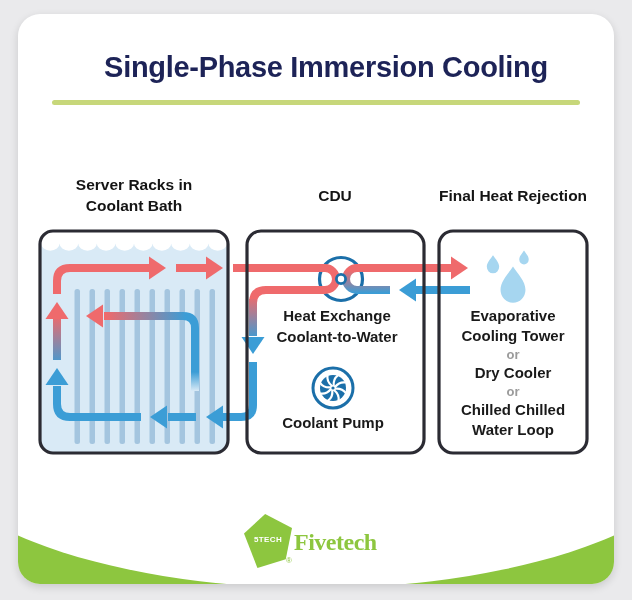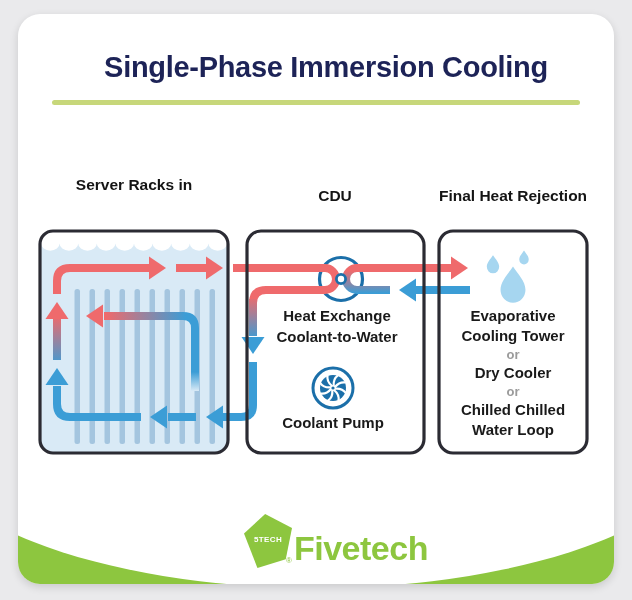--- a/index.html
+++ b/index.html
@@ -19,21 +19,21 @@
   .underline{left:50%;top:100px;width:528px;height:5px;border-radius:3px;
          background:var(--accent-underline,#C7D77A);transform:translateX(-50%);}
   .hdr{font-size:15.5px;line-height:21px;font-weight:700;color:#141414;}
   .lbl{font-size:15px;line-height:21px;font-weight:700;color:#1a1a1a;}
   .hr-line{font-size:15px;line-height:20px;font-weight:700;color:#1a1a1a;}
   .or-line{font-size:13px;line-height:17px;font-weight:700;color:#9B9B9B;}
   .pentagon{left:244px;top:514px;width:48px;height:54px;background:var(--brand-green,#8DC63F);
          clip-path:polygon(44% 0,100% 26%,87% 84%,28% 100%,0 36%);}
   .badge{left:244px;top:535px;width:48px;text-align:center;font-size:8px;font-weight:700;
          color:#fff;letter-spacing:0.4px;}
-  .brand{left:294px;top:529px;font-size:34px;font-weight:700;color:var(--brand-green,#8DC63F);letter-spacing:-0.5px;}
+  .brand{left:294px;top:529px;font-size:24px;font-weight:700;color:var(--brand-green,#8DC63F);letter-spacing:-0.5px;font-family:Liberation Serif, serif;}
   .rmark{left:286px;top:556px;font-size:8px;color:var(--brand-green,#8DC63F);}
 </style>
 </head>
 <body>
 
 <div class="page">
 
   <div class="card"></div>
   <div class="card-clip">
     <div class="green-band"></div>
@@ -157,20 +157,21 @@
       <path d="M0,-13.5 C3.2,-8.5 8.6,-3.4 8.6,2.6 A8.6,9 0 1 1 -8.6,2.6 C-8.6,-3.4 -3.2,-8.5 0,-13.5 Z" transform="translate(493,265) scale(0.72)"></path>
       <path d="M0,-13.5 C3.2,-8.5 8.6,-3.4 8.6,2.6 A8.6,9 0 1 1 -8.6,2.6 C-8.6,-3.4 -3.2,-8.5 0,-13.5 Z" transform="translate(524,258) scale(0.55)"></path>
     </g>
   </svg>
 
   <div class="abs title">Single-Phase Immersion Cooling</div>
   <div class="abs underline"></div>
 
   <div class="abs ctr hdr" style="left:134px;top:174px;">
     <div>Server Racks in</div>
+    <div>Coolant Bath</div>
   </div>
   <div class="abs ctr hdr" style="left:335px;top:185px;">CDU</div>
   <div class="abs ctr hdr" style="left:513px;top:185px;">Final Heat Rejection</div>
 
   <div class="abs ctr lbl" style="left:337px;top:305px;">
     <div>Heat Exchange</div>
     <div>Coolant-to-Water</div>
   </div>
   <div class="abs ctr lbl" style="left:333px;top:412px;">Coolant Pump</div>
 

